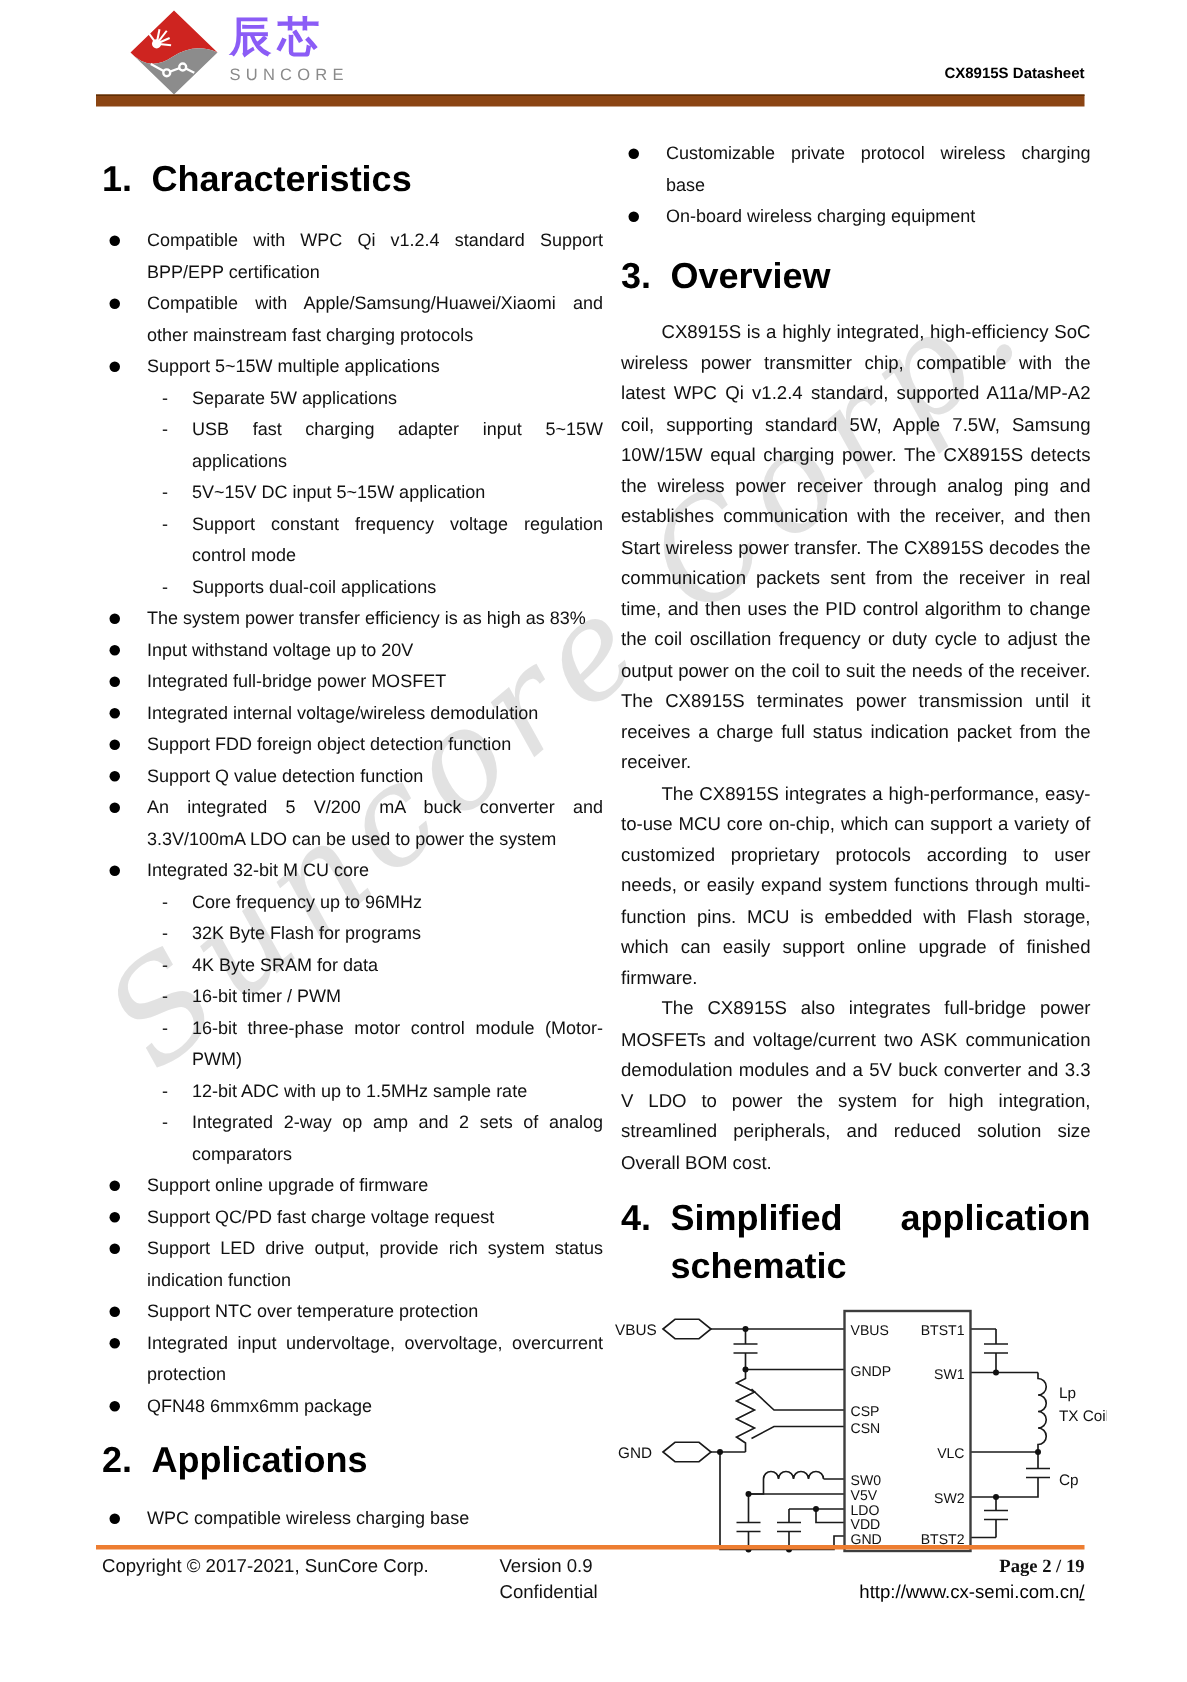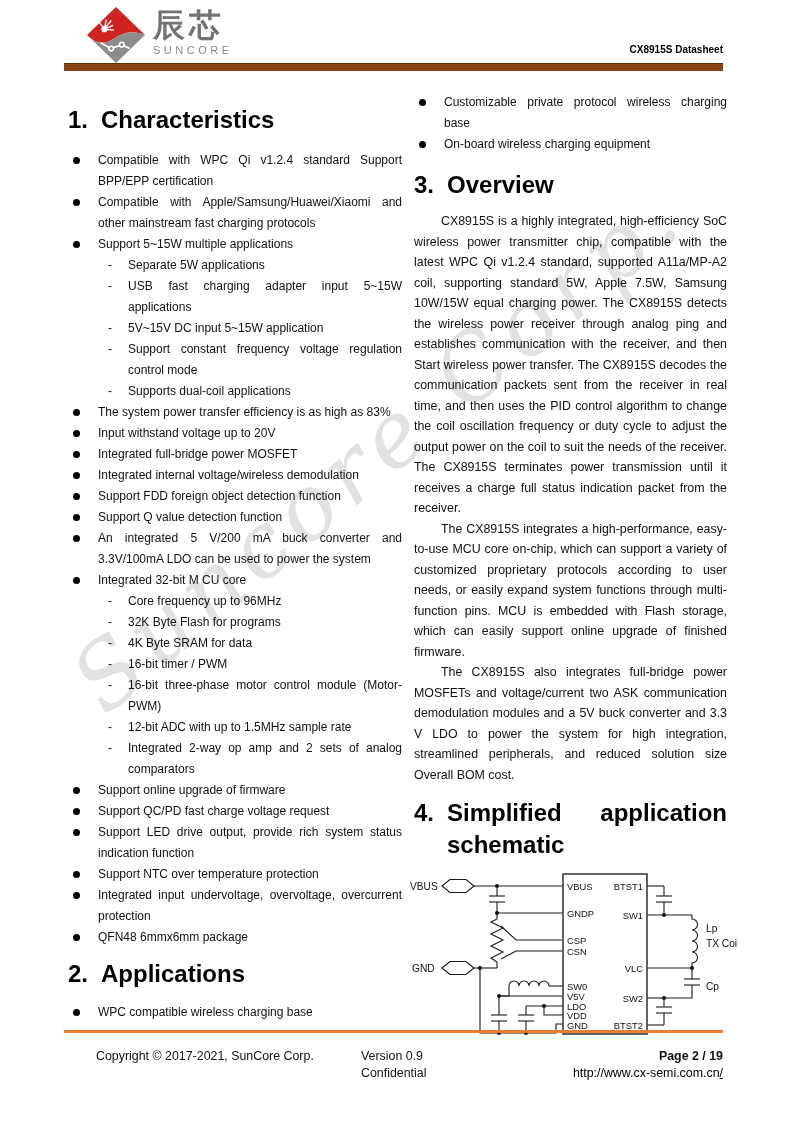--- a/index.html
+++ b/index.html
@@ -10,21 +10,21 @@
   .watermark{position:absolute;left:85px;top:640px;z-index:0;transform:rotate(-40deg);transform-origin:0 50%;
     font-family:"DejaVu Serif","Liberation Serif",serif;font-style:italic;font-size:90px;letter-spacing:8px;
     color:#c6c6c6;opacity:.5;white-space:nowrap;pointer-events:none;}
 
   .content{position:relative;z-index:1;}
 
   
   .hdr{position:relative;height:72px;}
   .logo{position:absolute;left:85px;top:6px;}
   .brand{position:absolute;left:153px;top:8px;}
-  .brand-cn{font-size:32px;font-weight:bold;color:#737373;letter-spacing:4px;line-height:34px;}
+  .brand-cn{font-size:28px;font-weight:bold;color:#8b5cf6;letter-spacing:4px;line-height:34px;}
   .brand-en{font-size:11px;color:#8a8a8a;letter-spacing:3.5px;margin-top:2px;}
   .doc-title{position:absolute;right:68px;top:44px;font-size:10px;font-weight:bold;color:#000;}
   .hdr-bar{position:absolute;left:64px;right:68px;top:63px;height:7px;background:#8B4513;border-top:1px solid #5f2f05;}
 
   
   .columns{display:flex;padding:0 68px;margin-top:20px;}
   .col-left{width:334px;flex:none;}
   .col-right{width:313px;flex:none;margin-left:12px;}
 
   .sec{font-size:24px;font-weight:bold;color:#000;margin:14px 0 16px 0;display:flex;}
@@ -46,25 +46,25 @@
 
   
   .schematic{margin-left:-8px;margin-top:8px;display:block;}
   .schematic text{font-family:"Liberation Sans","DejaVu Sans",sans-serif;fill:#111;}
   .pin{font-size:9.4px;}
   .netlbl{font-size:10.2px;}
 
   
   .footer{position:absolute;left:68px;right:68px;top:1030px;z-index:1;font-size:12.4px;line-height:16.5px;}
   .footer-line{position:absolute;left:-4px;right:0;top:0;height:3px;background:#ED7D31;}
-  .footer-row{display:flex;padding-top:18px;margin-left:28px;}
+  .footer-row{display:flex;padding-top:6px;}
   .f-left{width:265px;flex:none;}
   .f-mid{flex:none;}
   .f-right{margin-left:auto;text-align:right;}
-  .f-page{font-weight:bold;}
+  .f-page{font-weight:bold;font-family:Liberation Serif, serif;}
   .f-url{color:#000;text-decoration:none;}
   .f-url .slash{text-decoration:underline;}
 </style>
 </head>
 <body>
 
 <div class="page">
 
   <div class="watermark">Suncore Corp.</div>
 

